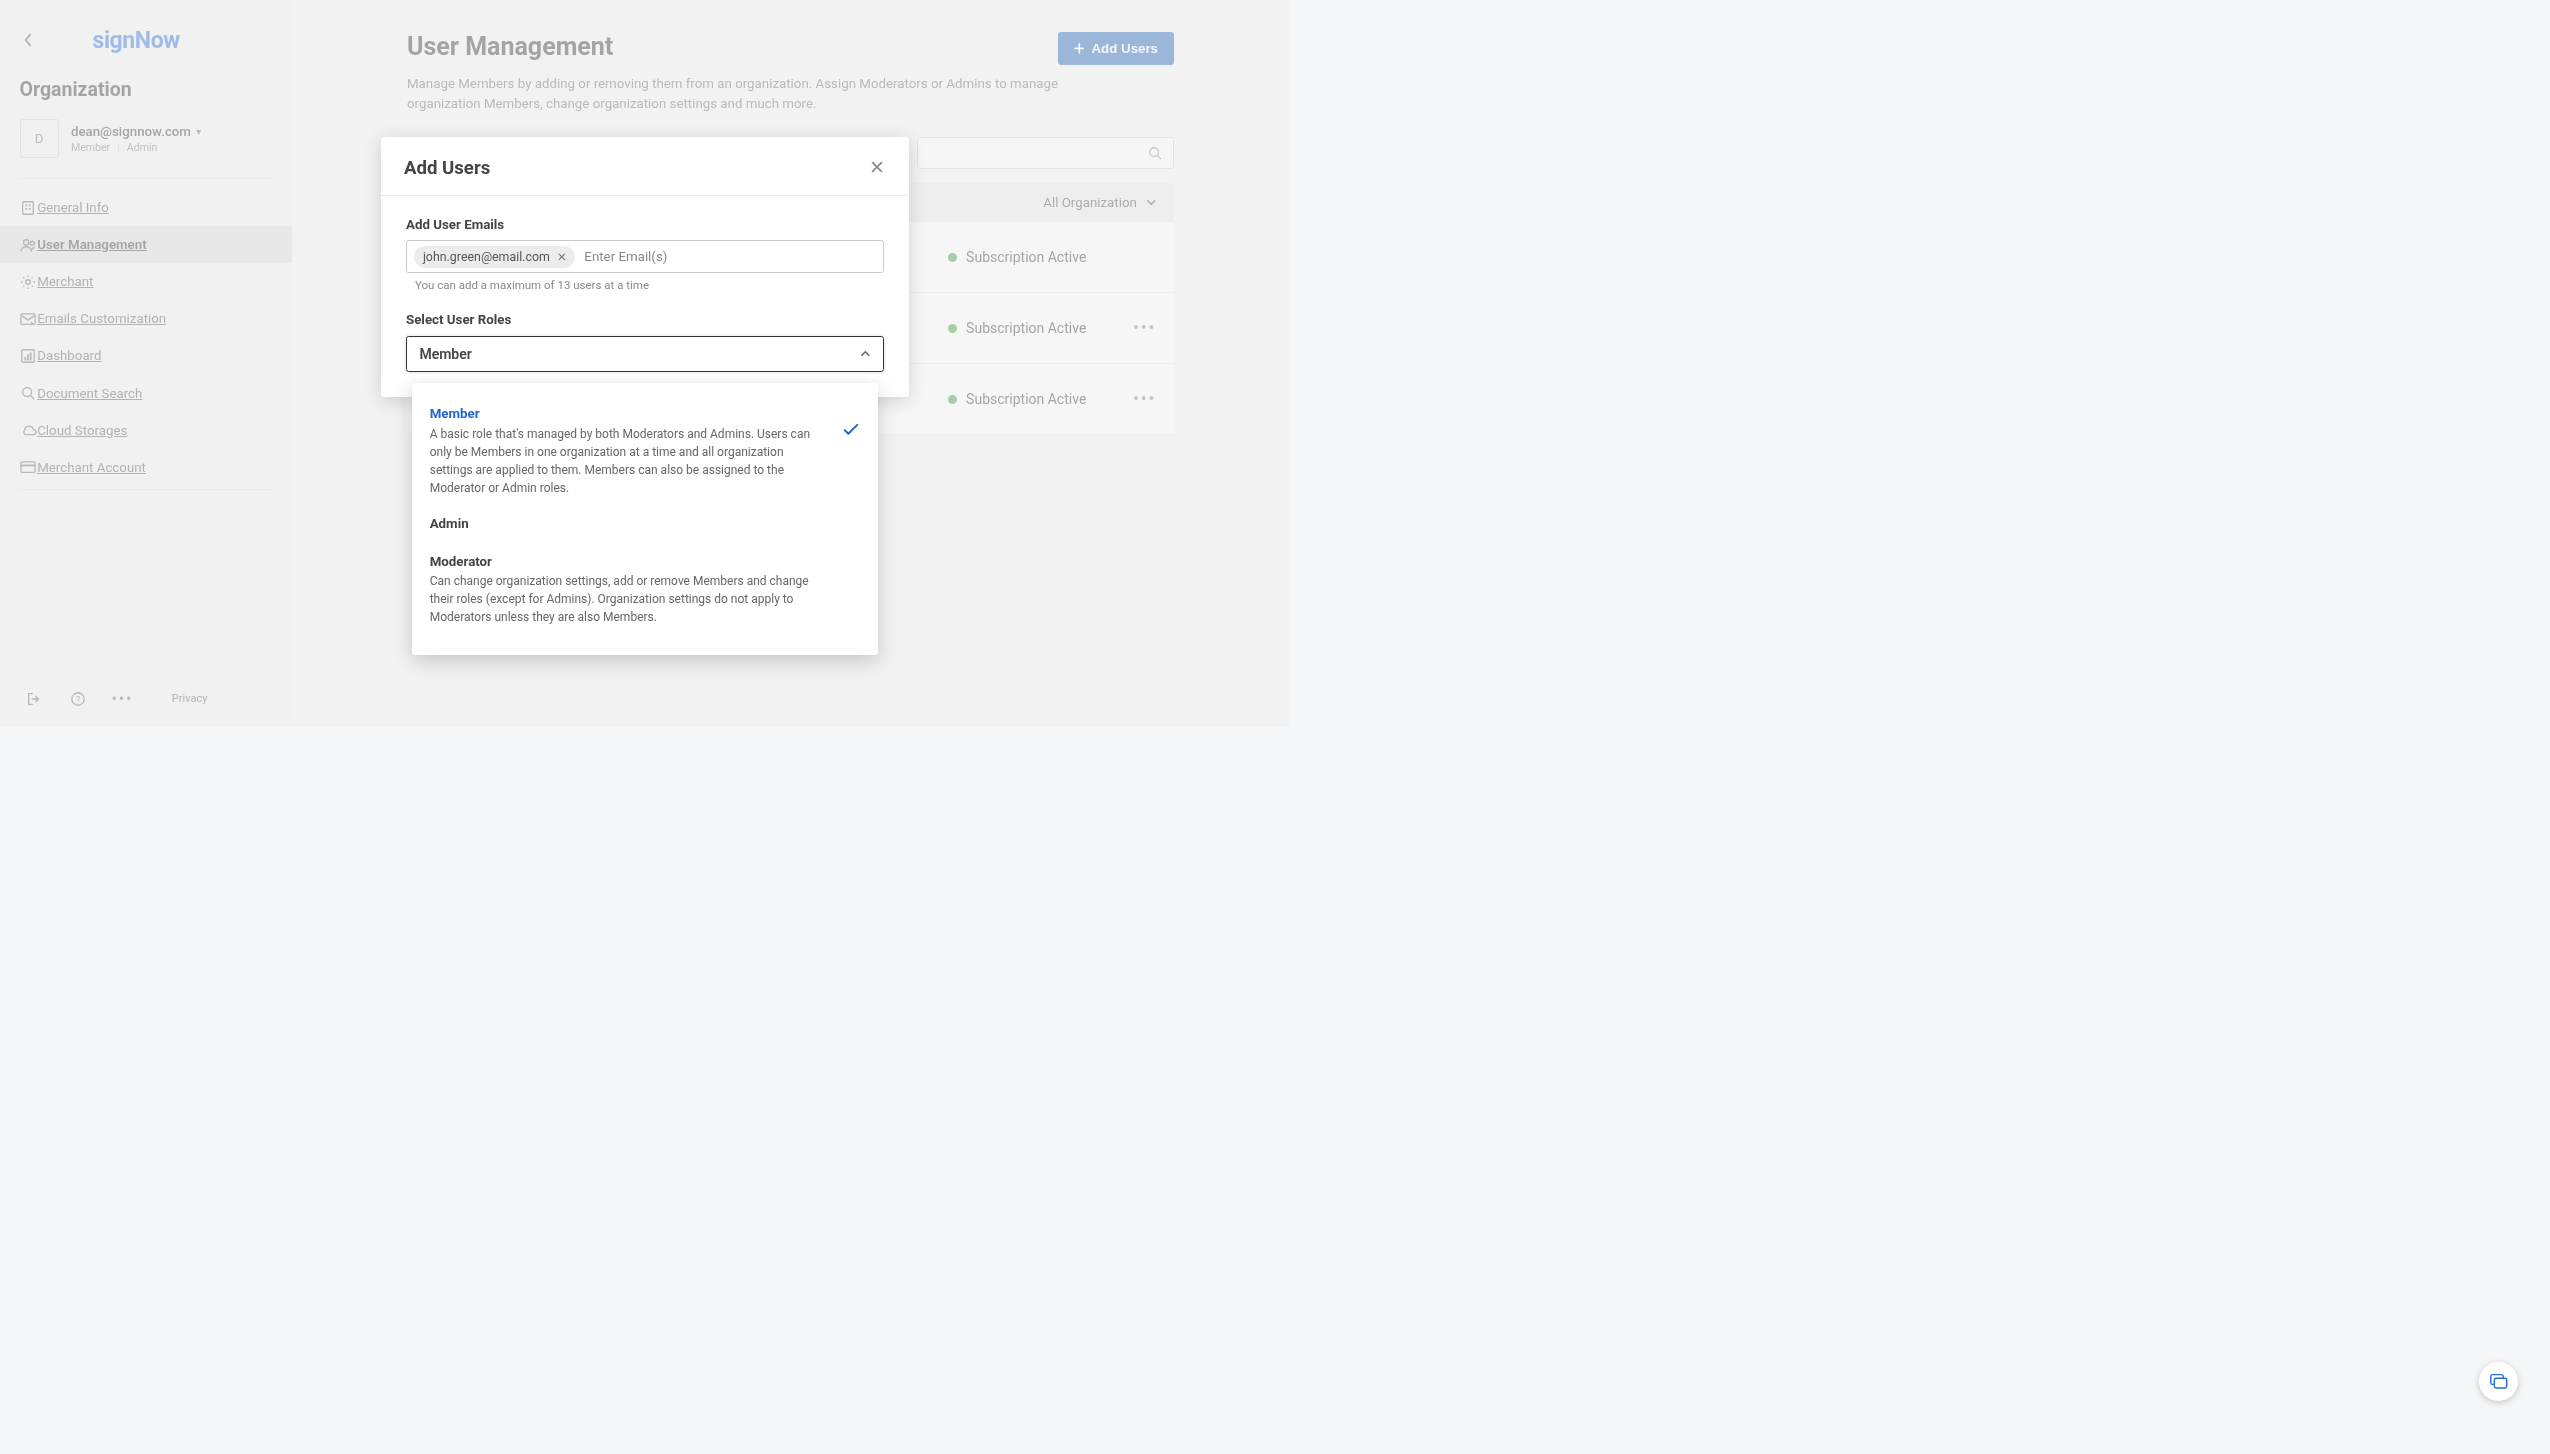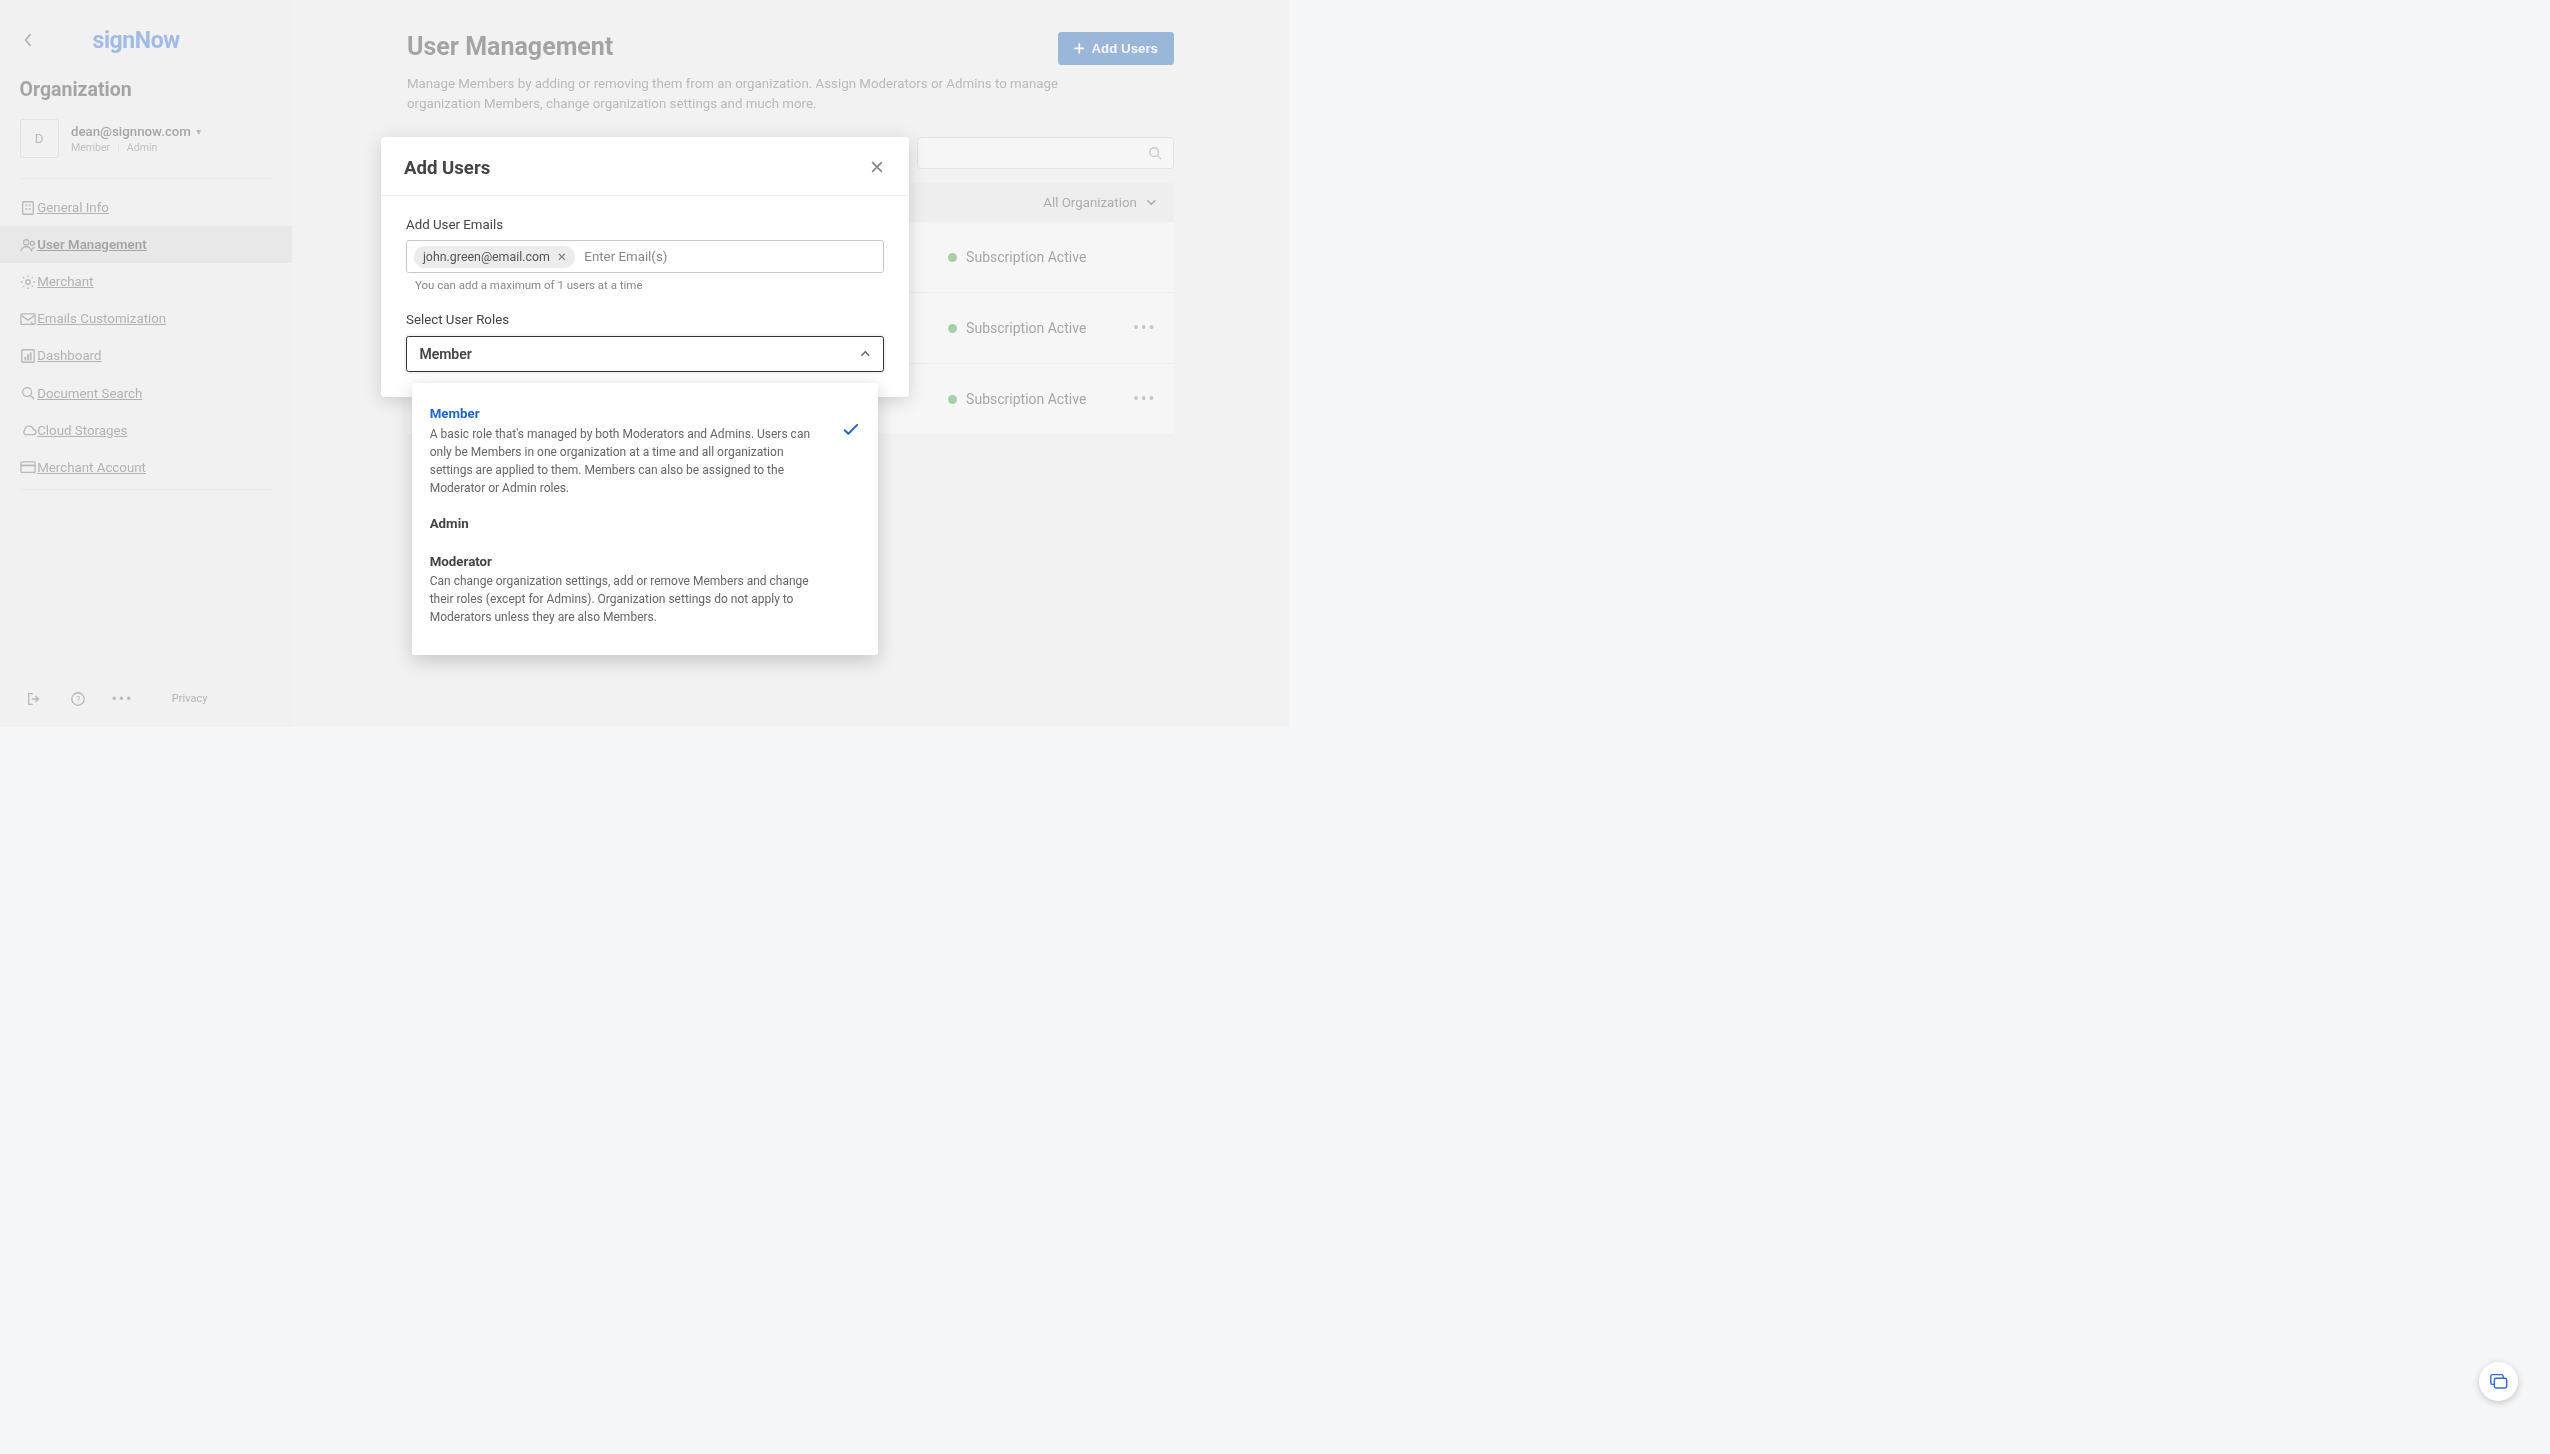--- a/index.html
+++ b/index.html
@@ -56,21 +56,21 @@
 .overlay { position:absolute; inset:0; background:rgba(240,240,240,0.6); z-index:10; }
 .modal {
   position:absolute; left:381px; top:137px; width:528px;
   background:#fff; border-radius:3.5px; box-shadow:0 3.5px 17.7px rgba(0,0,0,0.15);
   z-index:20;
 }
 .modal-header { display:flex; justify-content:space-between; align-items:center; padding:19.5px 23px 16px; border-bottom:0.9px solid #eee; }
 .modal-title { font-size:18.6px; font-weight:700; color:#444; }
 .close-icon { color:#888; cursor:pointer; width:16px; height:16px; }
 .modal-body { padding:21px 25px 25px; }
-.field-label { font-size:13.3px; font-weight:400; color:#444; margin-bottom:8.9px; }
+.field-label { font-size:13.3px; font-weight:700; color:#444; margin-bottom:8.9px; }
 .email-input-wrap { border:0.9px solid #c9c9c9; border-radius:2.7px; padding:4.4px 7px; display:flex; align-items:center; gap:8.9px; background:#fff; }
 .email-chip { background:#ececec; border-radius:12.4px; padding:3.5px 8.9px; display:flex; align-items:center; gap:7px; font-size:12.4px; color:#555; }
 .chip-x { color:#777; cursor:pointer; font-size:11.5px; }
 .email-placeholder { color:#888; font-size:13.3px; }
 .hint-text { font-size:11.5px; color:#888; margin:5.3px 0 19.5px 8.9px; }
 .select-box { border:1.8px solid #333; border-radius:2.7px; padding:8.9px 12.4px; display:flex; justify-content:space-between; align-items:center; cursor:pointer; box-shadow: 0 0 0 1.8px rgba(0,0,0,0.05); }
 .select-value { font-size:14px; font-weight:600; color:#444; }
 .chevron-up { color:#666; }
 .dropdown-panel {
   position:absolute; left:412px; top:383px; width:466px;
@@ -280,21 +280,21 @@
   </div>
   <div class="modal-body">
     <div class="field-label">Add User Emails</div>
     <div class="email-input-wrap">
       <span class="email-chip">
         <span>john.green@email.com</span>
         <span class="chip-x">✕</span>
       </span>
       <span class="email-placeholder">Enter Email(s)</span>
     </div>
-    <div class="hint-text">You can add a maximum of 1 users at a time</div>
+    <div class="hint-text">You can add a maximum of 13 users at a time</div>
     <div class="field-label">Select User Roles</div>
     <div class="select-box">
       <span class="select-value">Member</span>
       <svg class="chevron-up" width="10.6" height="7" viewBox="0 0 12 8">
           <path d="M2 6l4-4 4 4" stroke="currentColor" stroke-width="1.8" fill="none" stroke-linecap="round"></path>
         </svg>
     </div>
   </div>
 </div>
 

